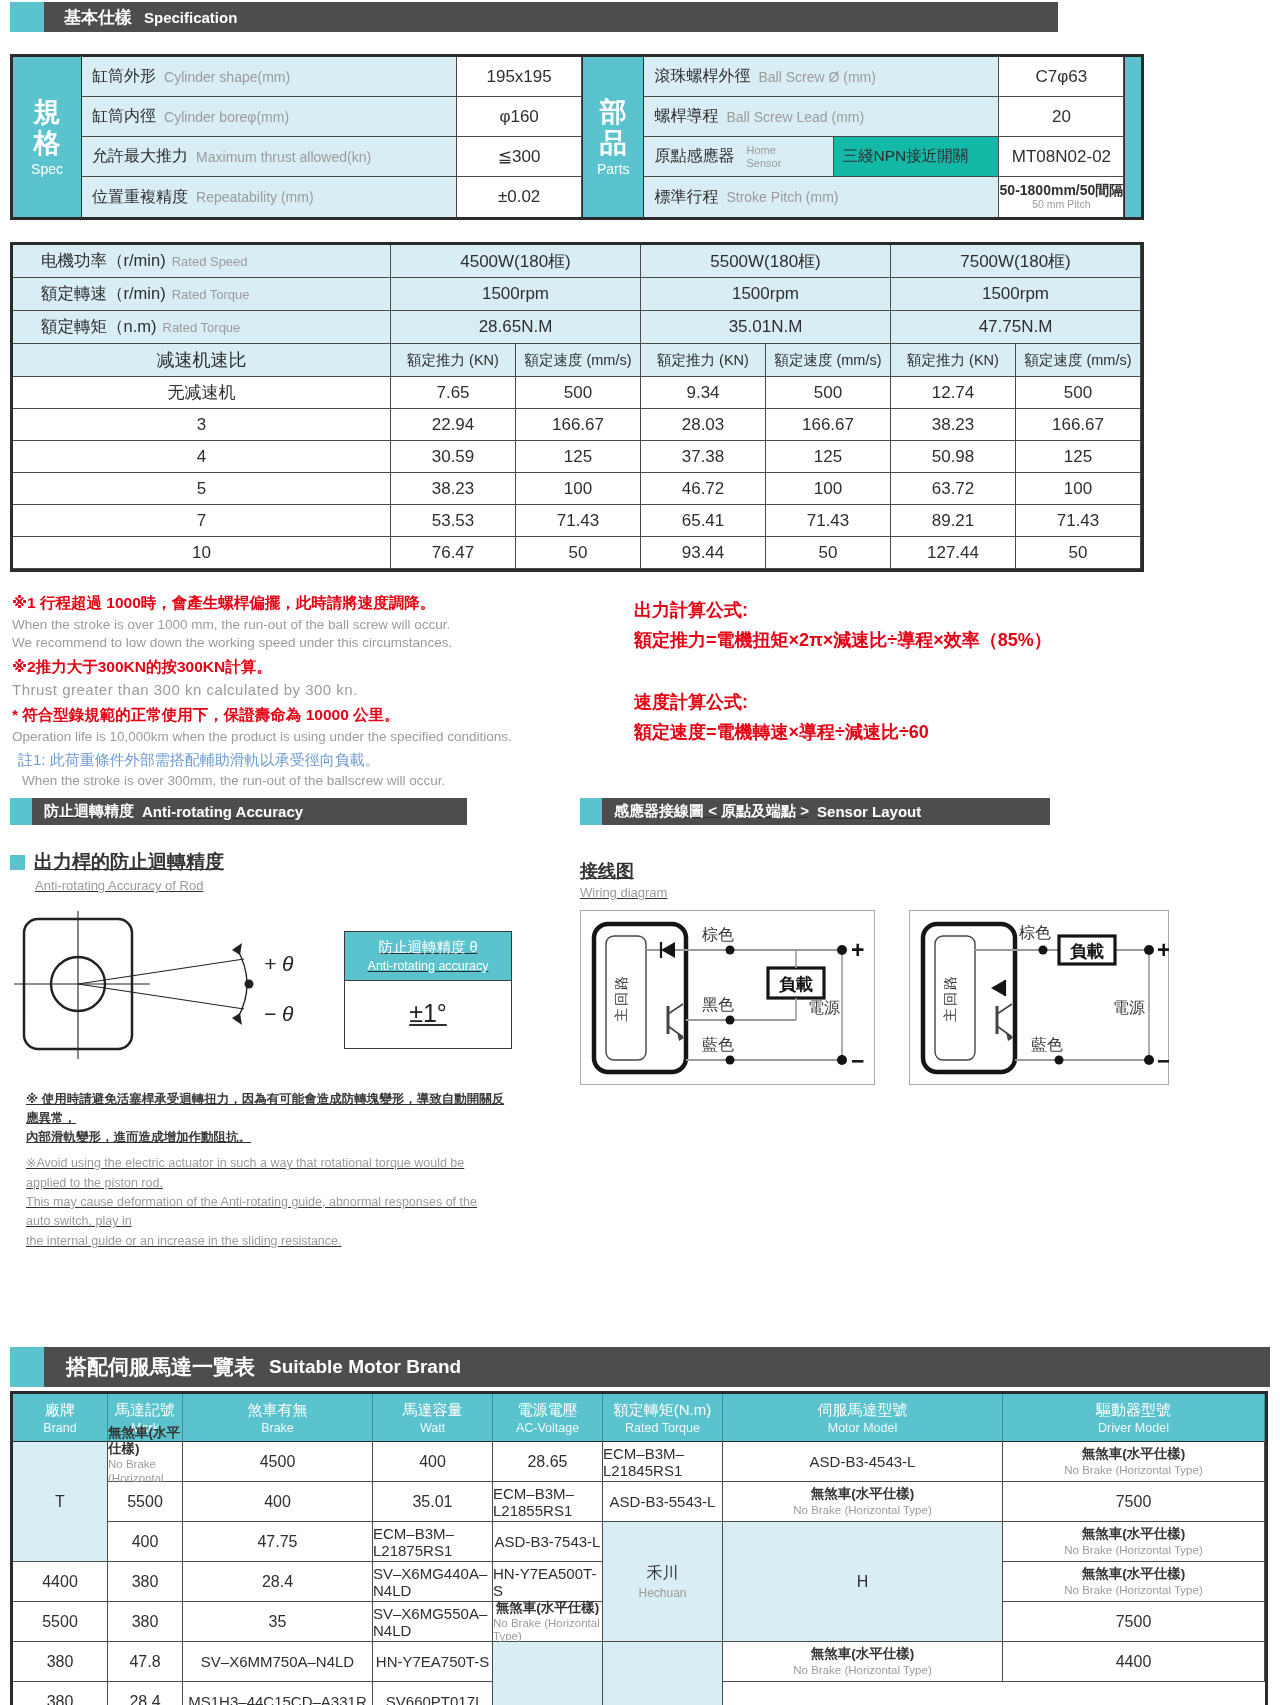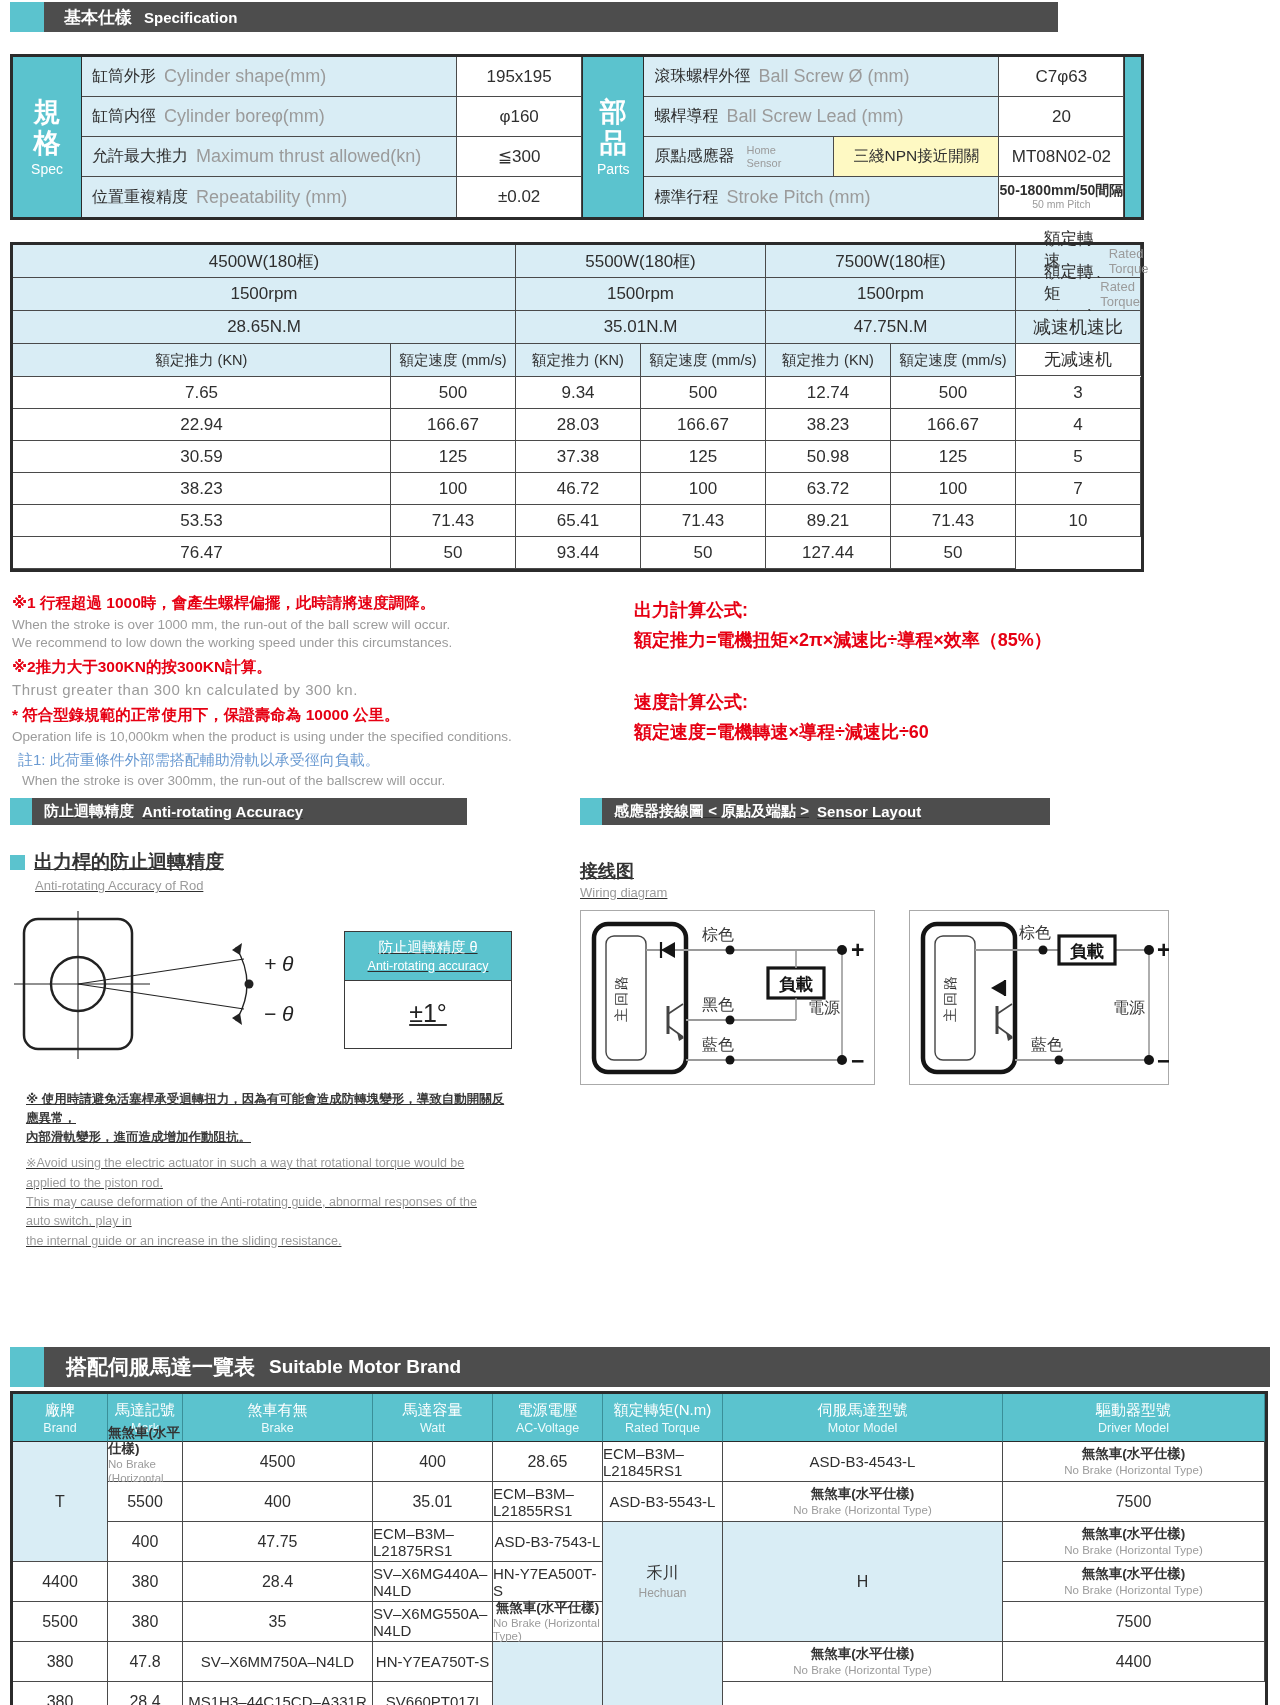--- a/index.html
+++ b/index.html
@@ -33,25 +33,25 @@
   .vcell .ven{font-size:14px;margin-top:3px;}
   #vleft{width:70px;}
   #vright{width:62px;border-left:1px solid #2b2b2b;}
   .spec-grid{display:grid;}
   #spec-left{grid-template-columns:375px 125px;width:500px;}
   #spec-right{grid-template-columns:190px 165px 125px;width:480px;}
   .scell{height:40px;box-sizing:border-box;border-right:1px solid #4a4a4a;border-bottom:1px solid #4a4a4a;display:flex;align-items:center;}
   .scell.lastrow{border-bottom:none;}
   .lab{background:#d9edf5;padding:0 10px;}
   .lab .zh{font-size:16px;margin-right:8px;white-space:nowrap;}
-  .lab .en{font-size:18px;white-space:nowrap;}
+  .lab .en{font-size:14px;white-space:nowrap;}
   .val{background:#fff;justify-content:center;font-size:17px;}
   .span2{grid-column:1 / 3;}
   .hs-en{display:flex;flex-direction:column;font-size:11px;color:#9b9b9b;line-height:1.15;margin-left:4px;}
-  .mid-type{background:#fef9c3;justify-content:center;padding:0 8px;font-size:15.5px;}
+  .mid-type{background:#14b8a6;justify-content:flex-start;padding:0 8px;font-size:15.5px;}
   .stroke-val{flex-direction:column;justify-content:center;line-height:1.1;}
   .stroke-v1{font-size:14px;font-weight:bold;}
   .stroke-v2{font-size:10.5px;color:#9b9b9b;margin-top:1px;}
   .cap{width:16px;background:#5bc3ce;border-left:1px solid #2b2b2b;}
 
   
   .ratio-grid{display:grid;grid-template-columns:378px repeat(6,125px);width:1128px;border:3px solid #2b2b2b;margin:22px 0 0 10px;}
   .rc{box-sizing:border-box;border-right:1px solid #4a4a4a;border-bottom:1px solid #4a4a4a;display:flex;align-items:center;justify-content:center;height:33px;font-size:17px;background:#fff;}
   .rc.hdr{background:#d9edf5;}
   .rc.p-label{justify-content:flex-start;padding-left:28px;}
@@ -193,20 +193,24 @@
       </div>
     <div class="scell val lastrow stroke-val">
       <span class="stroke-v1">50-1800mm/50間隔</span>
       <span class="stroke-v2">50 mm Pitch</span>
     </div>
   </div>
   <div class="cap"></div>
 </div>
 
 <div class="ratio-grid">
+  <div class="rc hdr p-label">
+      <span class="zh">电機功率（r/min)</span>
+      <span class="en">Rated Speed</span>
+    </div>
   <div class="rc hdr pspan">
       <span>4500W(180框)</span>
     </div>
   <div class="rc hdr pspan">
       <span>5500W(180框)</span>
     </div>
   <div class="rc hdr pspan">
       <span>7500W(180框)</span>
     </div>
 

